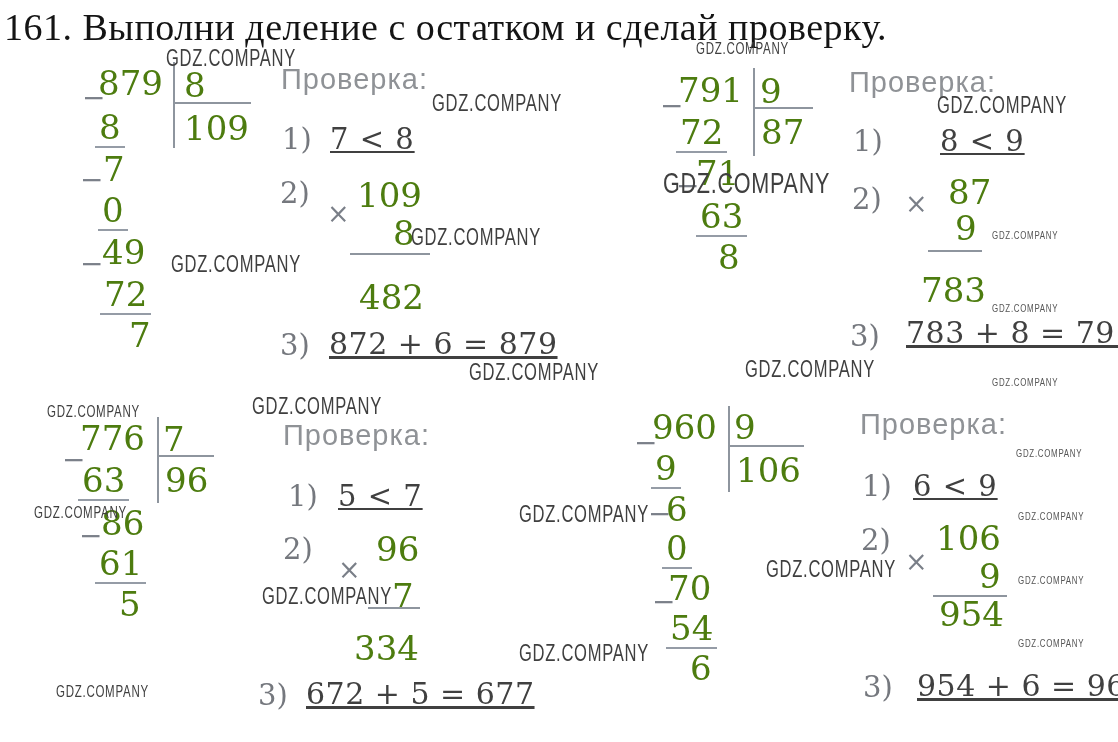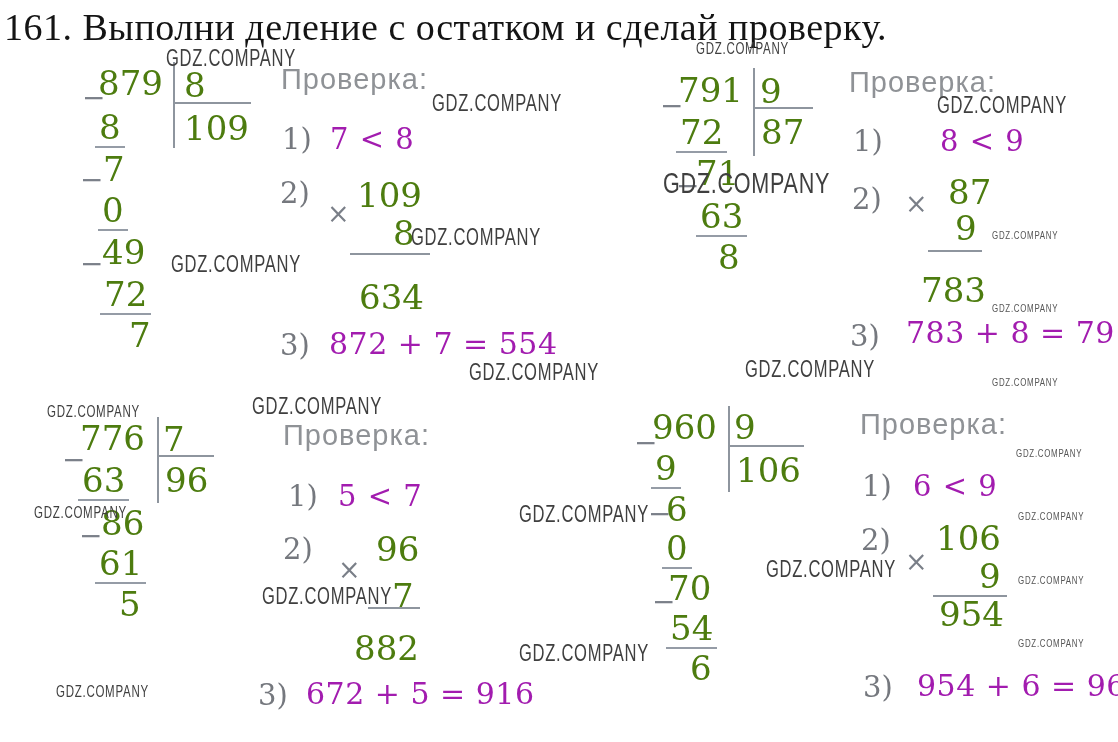--- a/index.html
+++ b/index.html
@@ -26,21 +26,21 @@
     position:absolute;font-family:"DejaVu Serif",serif;
     color:#7a7f88;font-size:28px;line-height:1;
   }
   .vbar{position:absolute;width:2px;background:#8e959e;}
   .hbar{position:absolute;height:2px;background:#8e959e;}
   .hd{
     position:absolute;font-family:"Liberation Sans",sans-serif;
     color:#8f9296;font-size:29px;letter-spacing:1px;white-space:nowrap;
   }
   .lbl{position:absolute;font-family:"DejaVu Serif",serif;color:#75787e;font-size:29px;line-height:1;}
-  .expr{position:absolute;font-family:"DejaVu Serif",serif;color:#a21caf;font-size:29px;line-height:1;letter-spacing:1px;white-space:pre;}
+  .expr{position:absolute;font-family:"DejaVu Serif",serif;color:#404040;font-size:29px;line-height:1;letter-spacing:1px;white-space:pre;text-decoration:underline;}
   .expr3{font-size:30px;letter-spacing:0.5px;}
   .tm{position:absolute;font-family:"DejaVu Serif",serif;color:#7a7f88;font-size:27px;line-height:1;}
   
   .wm{
     position:absolute;font-family:"Liberation Sans",sans-serif;
     color:#3f3f3f;font-size:23px;letter-spacing:1px;white-space:nowrap;
     transform:scaleX(0.72);transform-origin:0 0;
   }
   .wm-l{font-size:30px;}
   .wm-s{font-size:16px;}
@@ -68,23 +68,23 @@
   <span class="n" style="left:129px;top:318px">7</span>
 
   <span class="hd" style="left:281px;top:63px">Проверка:</span>
   <span class="lbl" style="left:282px;top:125px">1)</span>
   <span class="expr" style="left:330px;top:125px">7 &lt; 8</span>
   <span class="lbl" style="left:280px;top:179px">2)</span>
   <span class="tm" style="left:327px;top:200px">×</span>
   <span class="n" style="left:357px;top:178px">109</span>
   <span class="n" style="left:393px;top:216px">8</span>
   <div class="hbar" style="left:350px;top:253px;width:80px"></div>
-  <span class="n" style="left:359px;top:280px">634</span>
+  <span class="n" style="left:359px;top:280px">482</span>
   <span class="lbl" style="left:280px;top:331px">3)</span>
-  <span class="expr expr3" style="left:329px;top:329px">872 + 7 = 554</span>
+  <span class="expr expr3" style="left:329px;top:329px">872 + 6 = 879</span>
 </div>
 
 <div>
   <span class="mn" style="left:660px;top:92px">−</span>
   <span class="n" style="left:678px;top:73px">791</span>
   <div class="vbar" style="left:753px;top:68px;height:88px"></div>
   <span class="n" style="left:760px;top:74px">9</span>
   <div class="hbar" style="left:753px;top:107px;width:60px"></div>
   <span class="n" style="left:761px;top:115px">87</span>
   <span class="n ul" style="left:680px;top:115px">72</span>
@@ -120,23 +120,23 @@
   <span class="n" style="left:119px;top:587px">5</span>
 
   <span class="hd" style="left:283px;top:419px">Проверка:</span>
   <span class="lbl" style="left:288px;top:482px">1)</span>
   <span class="expr" style="left:338px;top:482px">5 &lt; 7</span>
   <span class="lbl" style="left:283px;top:535px">2)</span>
   <span class="tm" style="left:338px;top:556px">×</span>
   <span class="n" style="left:376px;top:532px">96</span>
   <span class="n" style="left:392px;top:579px">7</span>
   <div class="hbar" style="left:368px;top:607px;width:52px"></div>
-  <span class="n" style="left:354px;top:631px">882</span>
+  <span class="n" style="left:354px;top:631px">334</span>
   <span class="lbl" style="left:258px;top:681px">3)</span>
-  <span class="expr expr3" style="left:306px;top:679px">672 + 5 = 916</span>
+  <span class="expr expr3" style="left:306px;top:679px">672 + 5 = 677</span>
 </div>
 
 <div>
   <span class="mn" style="left:634px;top:429px">−</span>
   <span class="n" style="left:652px;top:410px">960</span>
   <div class="vbar" style="left:728px;top:406px;height:86px"></div>
   <span class="n" style="left:734px;top:410px">9</span>
   <div class="hbar" style="left:728px;top:445px;width:76px"></div>
   <span class="n" style="left:736px;top:453px">106</span>
   <span class="n ul" style="left:655px;top:451px">9</span>

